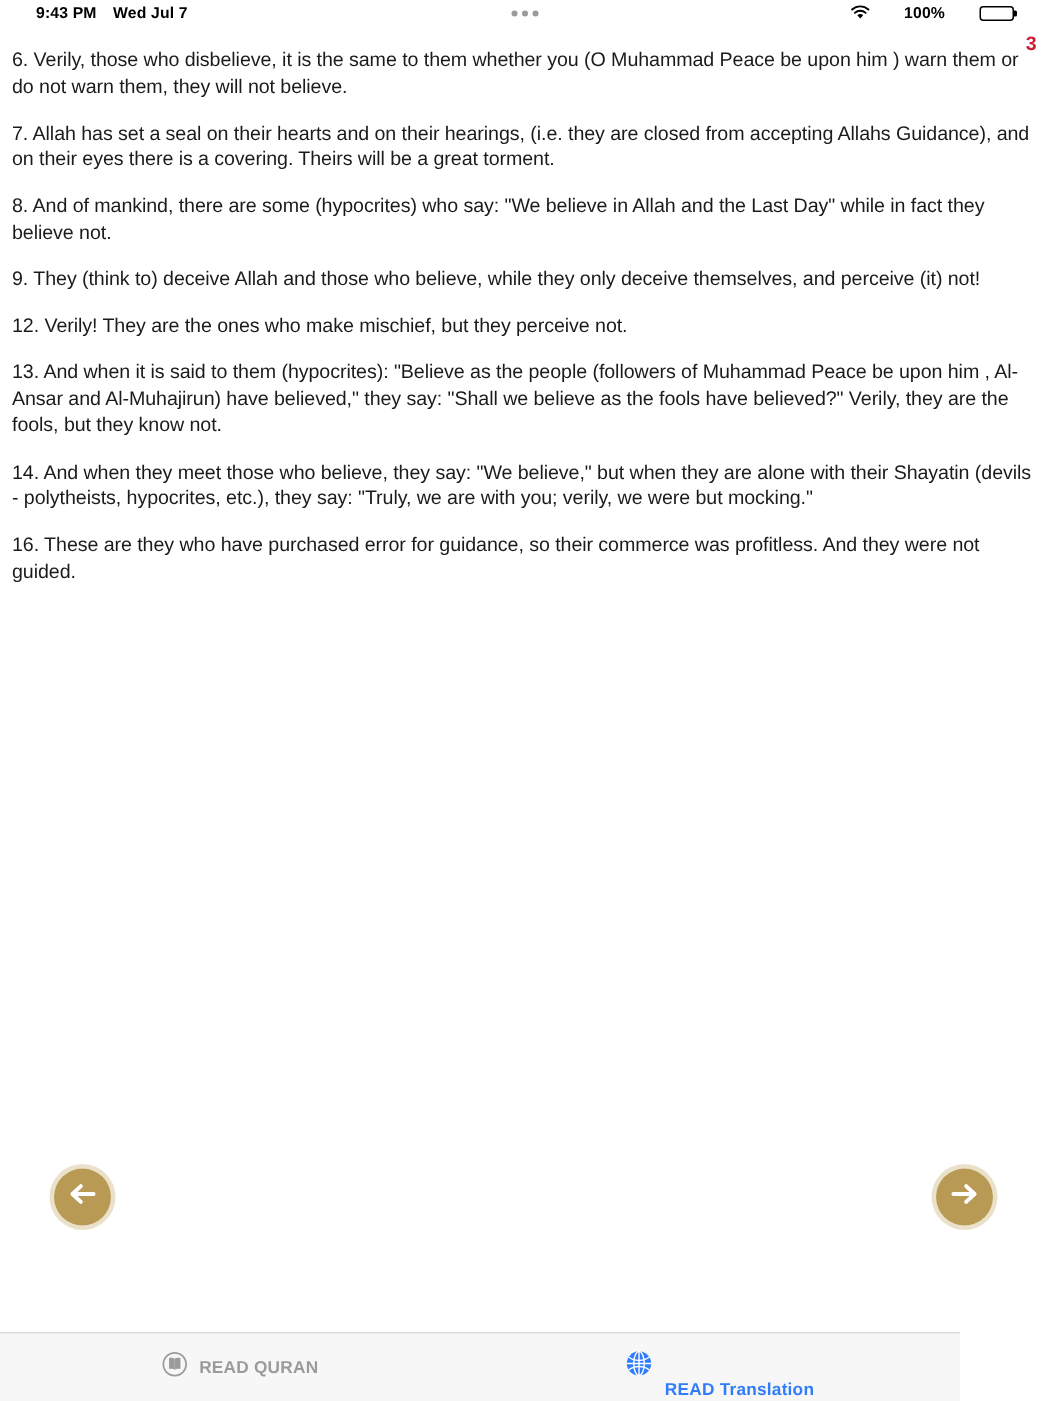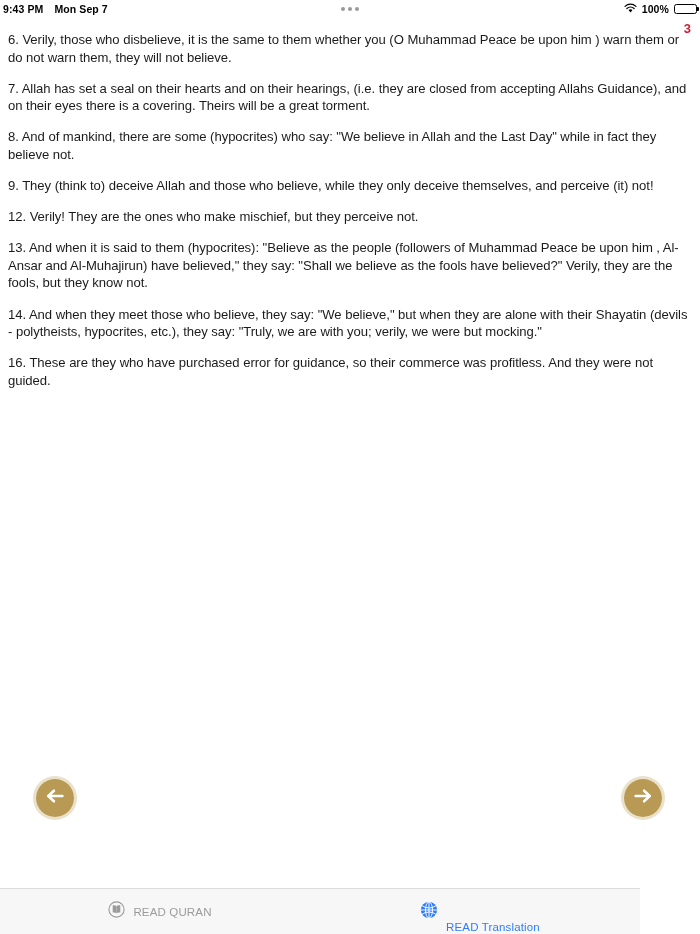--- a/index.html
+++ b/index.html
@@ -25,21 +25,21 @@
     position: absolute;
     top: 0; left: 0;
     width: 700px;
     height: 18px;
     display: flex;
     align-items: center;
     font-size: 10.5px;
     font-weight: bold;
     color: #000000;
     letter-spacing: 0.1px;
-    padding: 0 3px;
+    padding: 0 24px;
   }
   .status-left {
     display: flex;
     align-items: center;
     gap: 11px;
     white-space: nowrap;
   }
   .status-center {
     position: absolute;
     left: 0; right: 0;
@@ -53,21 +53,21 @@
   .dots i {
     display: block;
     width: 4px; height: 4px;
     border-radius: 50%;
     background: #9a9a9a;
   }
   .status-right {
     margin-left: auto;
     display: flex;
     align-items: center;
-    gap: 5px;
+    gap: 23px;
     white-space: nowrap;
   }
   .wifi-icon { display: block; }
   .battery {
     position: relative;
     width: 23px; height: 10.5px;
     border: 1px solid #000;
     border-radius: 2.5px;
     padding: 1px;
   }
@@ -135,20 +135,21 @@
   
   .tab-bar {
     position: absolute;
     left: 0;
     bottom: 0;
     width: 640px;
     height: 46px;
     background: #f7f7f7;
     border-top: 1px solid #dcdcdc;
     display: flex;
+    font-weight: bold;
   }
   .tab {
     flex: 1 1 50%;
     display: flex;
     align-items: center;
     justify-content: center;
     gap: 8px;
     cursor: pointer;
     user-select: none;
   }
@@ -162,21 +163,21 @@
   .tab-icon { display: block; flex: 0 0 auto; }
 </style>
 </head>
 <body>
 
 <div id="app">
 
   <div class="status-bar">
     <div class="status-left">
       <span>9:43 PM</span>
-      <span>Mon Sep 7</span>
+      <span>Wed Jul 7</span>
     </div>
 
     <div class="status-center">
       <span class="dots">
         <i></i>
           <i></i>
           <i></i>
       </span>
     </div>
 

